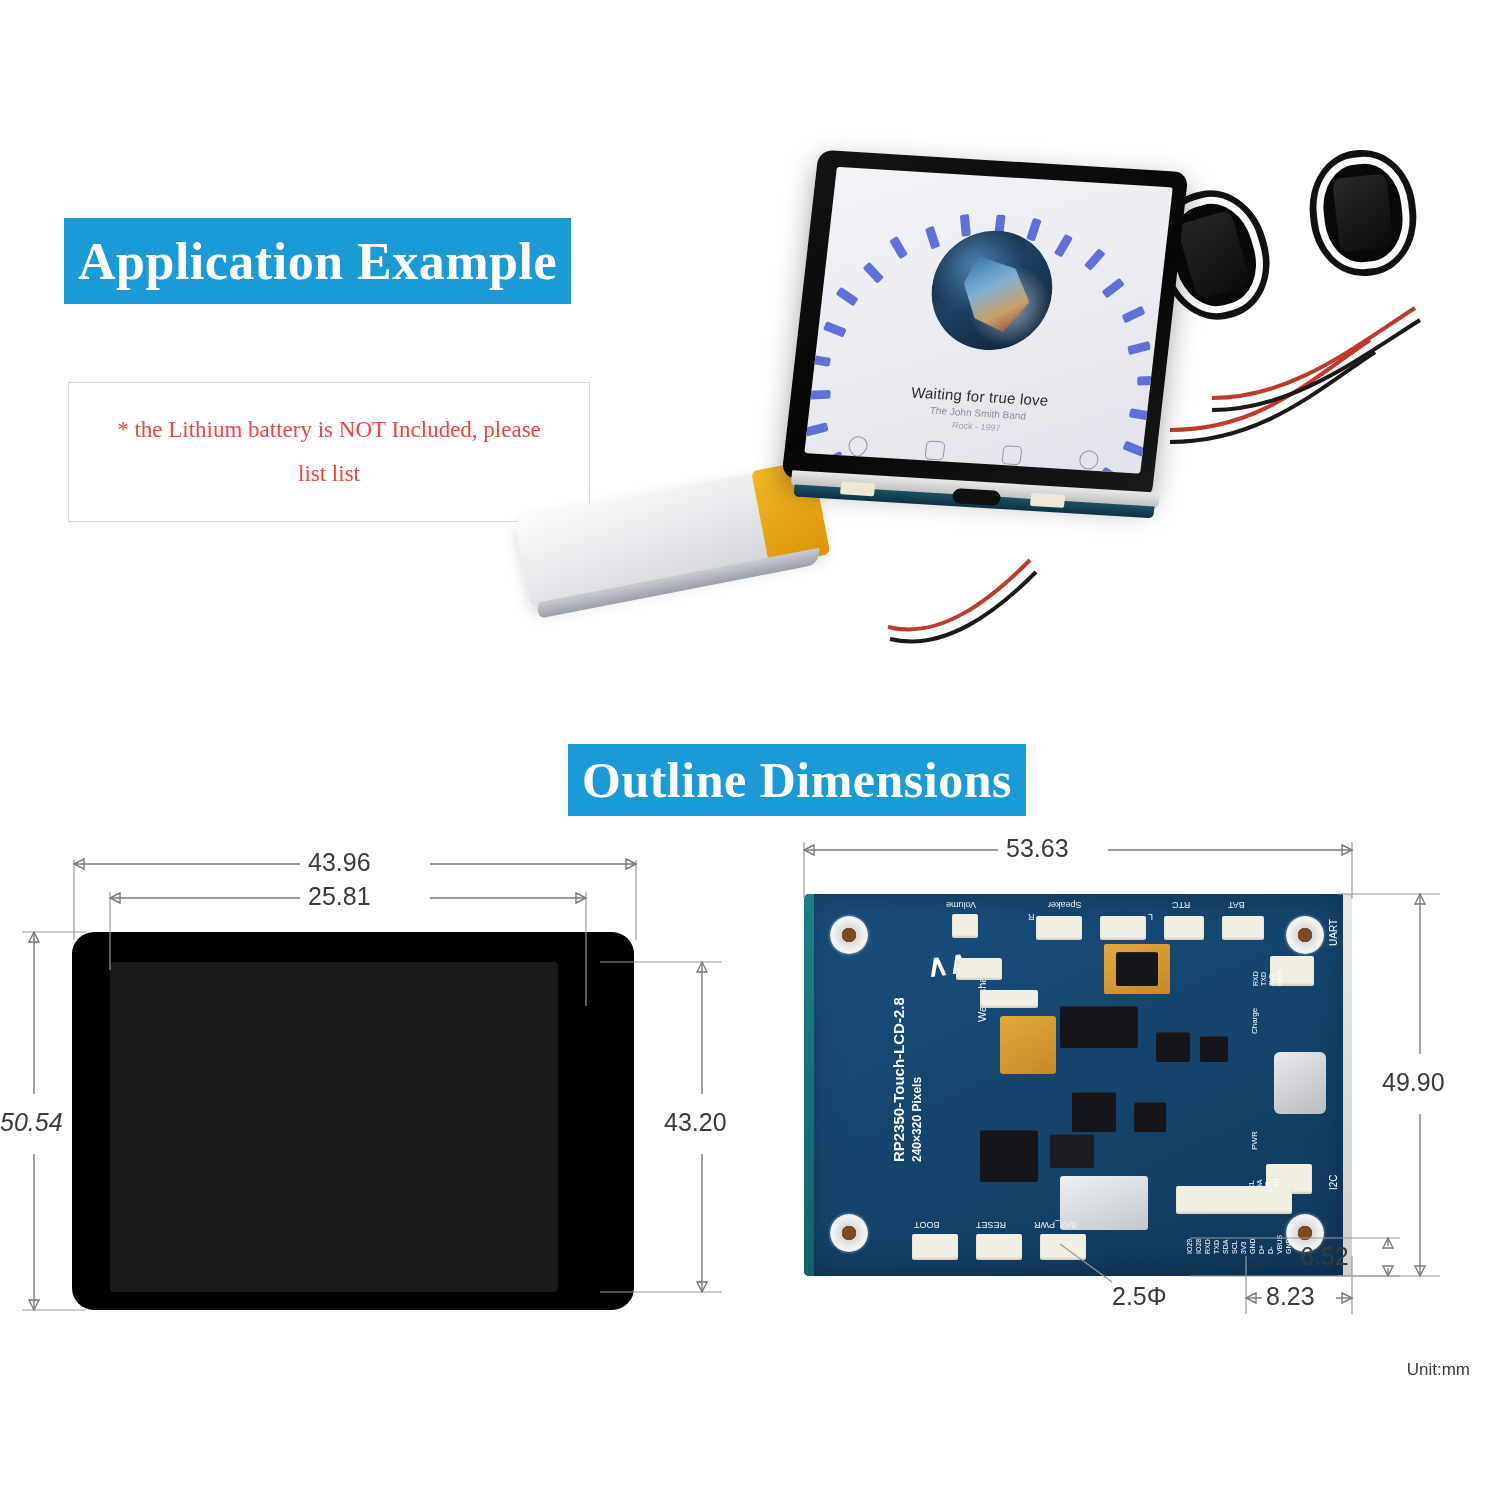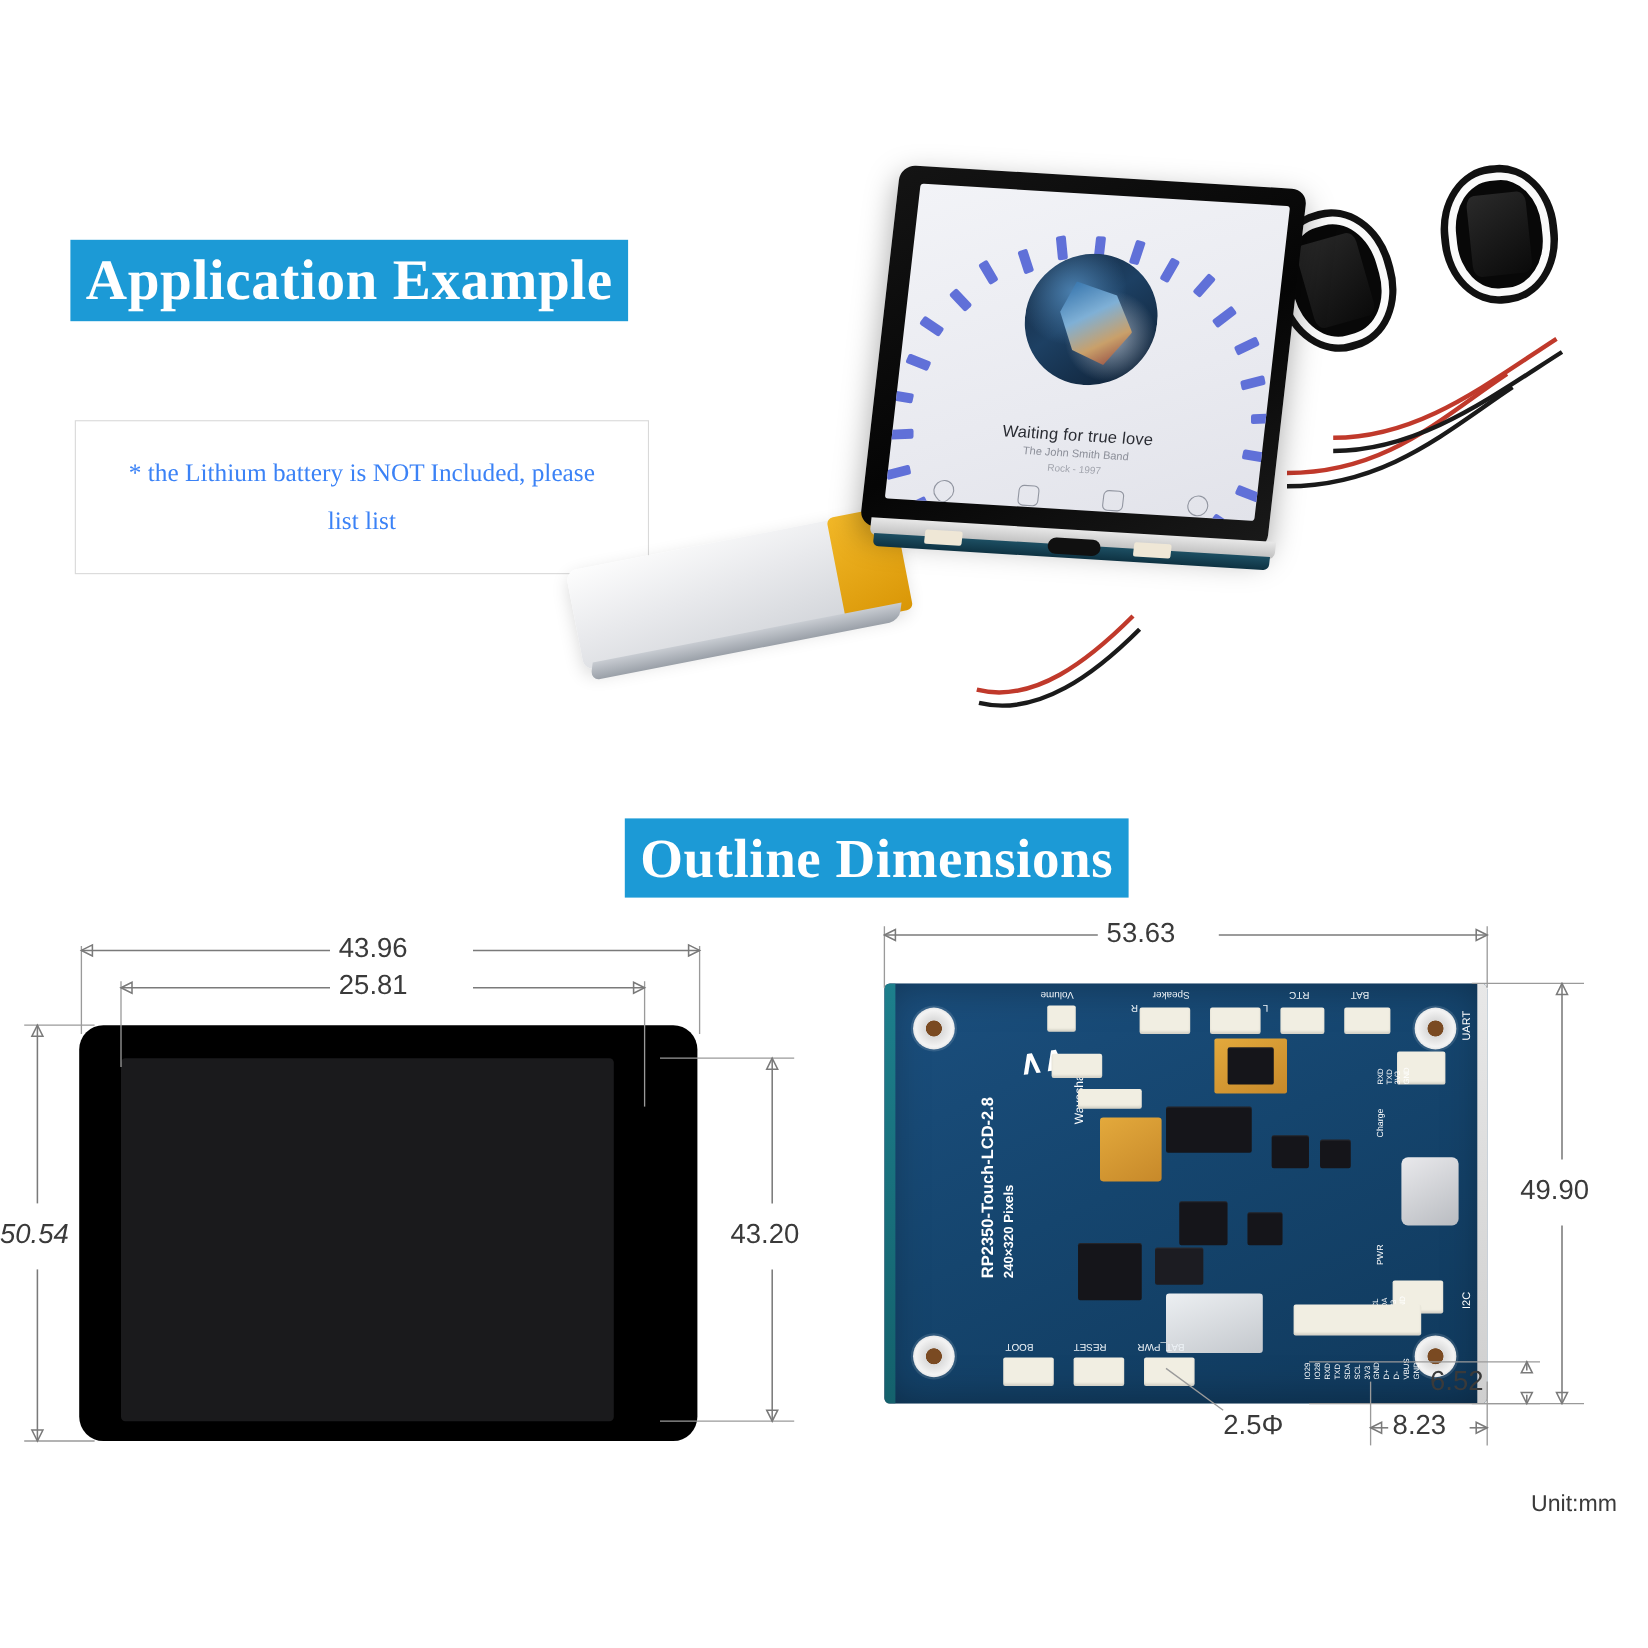--- a/index.html
+++ b/index.html
@@ -16,35 +16,35 @@
   
   .banner {
     background: #1c9ad6;
     color: #ffffff;
     font-family: "Liberation Serif", serif;
     font-weight: bold;
     letter-spacing: 0.5px;
     white-space: nowrap;
     display: flex; align-items: center;
   }
-  #banner-app { left: 64px; top: 218px; height: 74px; padding: 0 14px; font-size: 52px; }
+  #banner-app { left: 64px; top: 218px; height: 86px; padding: 0 14px; font-size: 52px; }
   #banner-dim { left: 568px; top: 744px; height: 72px; padding: 0 14px; font-size: 50px; }
 
   
   #note-box {
     left: 68px; top: 382px; width: 522px; height: 140px;
     border: 1px solid #d9d9d9;
     background: #fff;
     display: flex; flex-direction: column;
     align-items: center; justify-content: center;
     padding: 6px 14px;
   }
   #note-box .line {
     font-family: "Liberation Serif", serif;
-    color: #3b82f6; font-size: 23px; line-height: 44px;
+    color: #ef4444; font-size: 23px; line-height: 44px;
     white-space: nowrap;
   }
 
   
   #photo { left: 470px; top: 130px; width: 1028px; height: 600px; }
 
   .device-wrap { position: absolute; left: 330px; top: 30px;
     transform: rotate(6.5deg) skewY(-3deg); }
   .device-body {
     width: 370px; height: 330px;
@@ -201,21 +201,21 @@
   .silk {
     position: absolute; color: #eef3f7; font-size: 9px;
     font-family: "Liberation Sans", sans-serif; white-space: nowrap;
   }
   .silk.v { transform: rotate(180deg); }
   .silk-rot {
     position: absolute; color: #ffffff; white-space: nowrap;
     font-family: "Liberation Sans", sans-serif; font-weight: bold;
     transform: rotate(-90deg); transform-origin: 0 0;
   }
-  .unit-label { position: absolute; right: 28px; bottom: 16px; font-size: 21px; color: #3a3a3a; }
+  .unit-label { position: absolute; right: 28px; bottom: 16px; font-size: 17px; color: #3a3a3a; }
   .logo-w { position: absolute; color: #fff; font-weight: bold; }
 </style>
 </head>
 <body>
 
 <div class="abs banner" id="banner-app">Application Example</div>
 
 <div class="abs" id="note-box">
   <div class="line">* the Lithium battery is NOT Included, please</div>
   <div class="line">list list</div>

